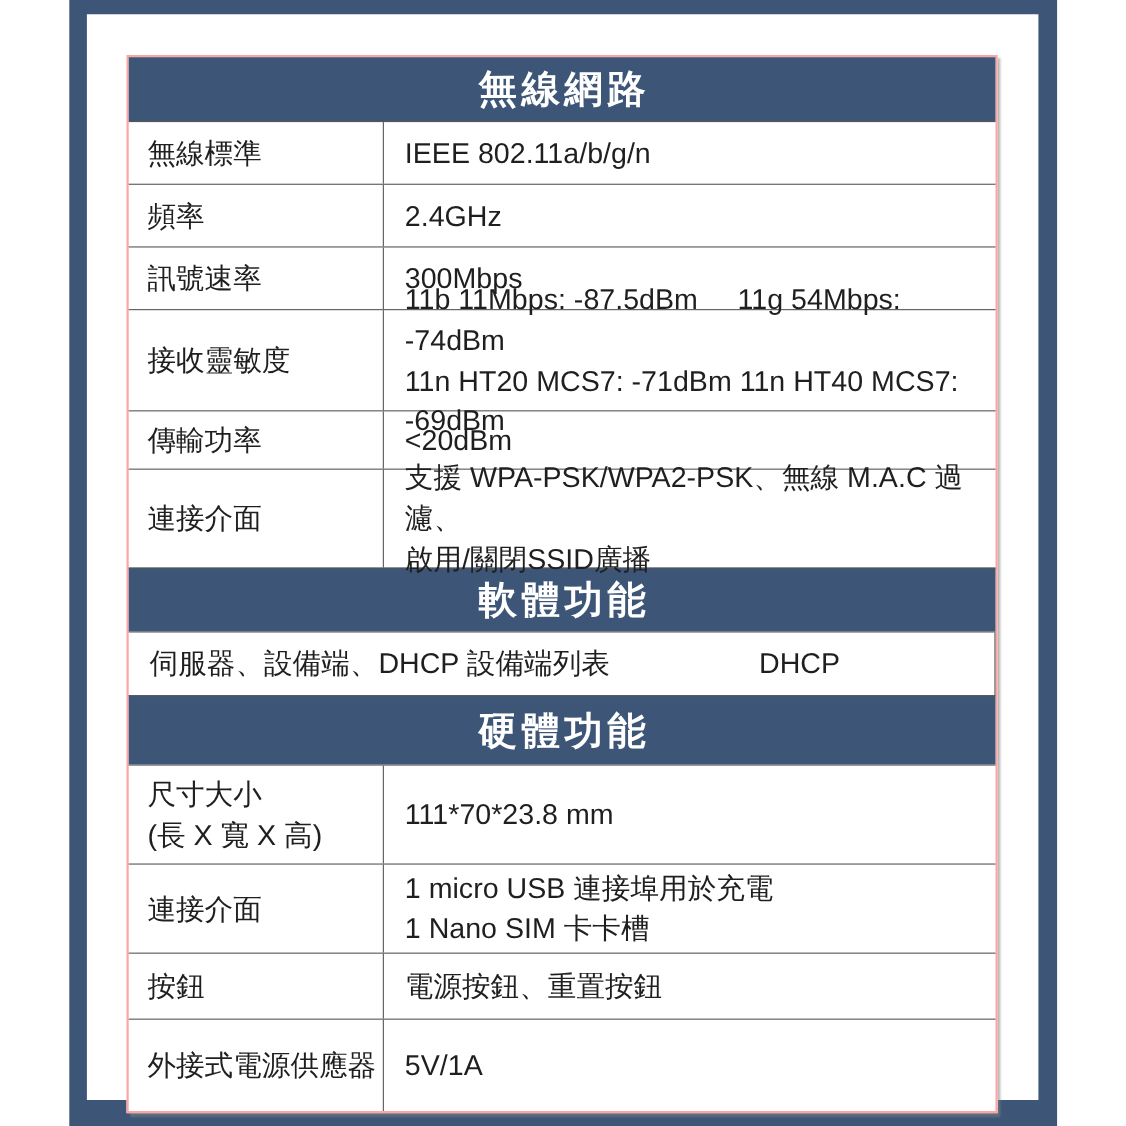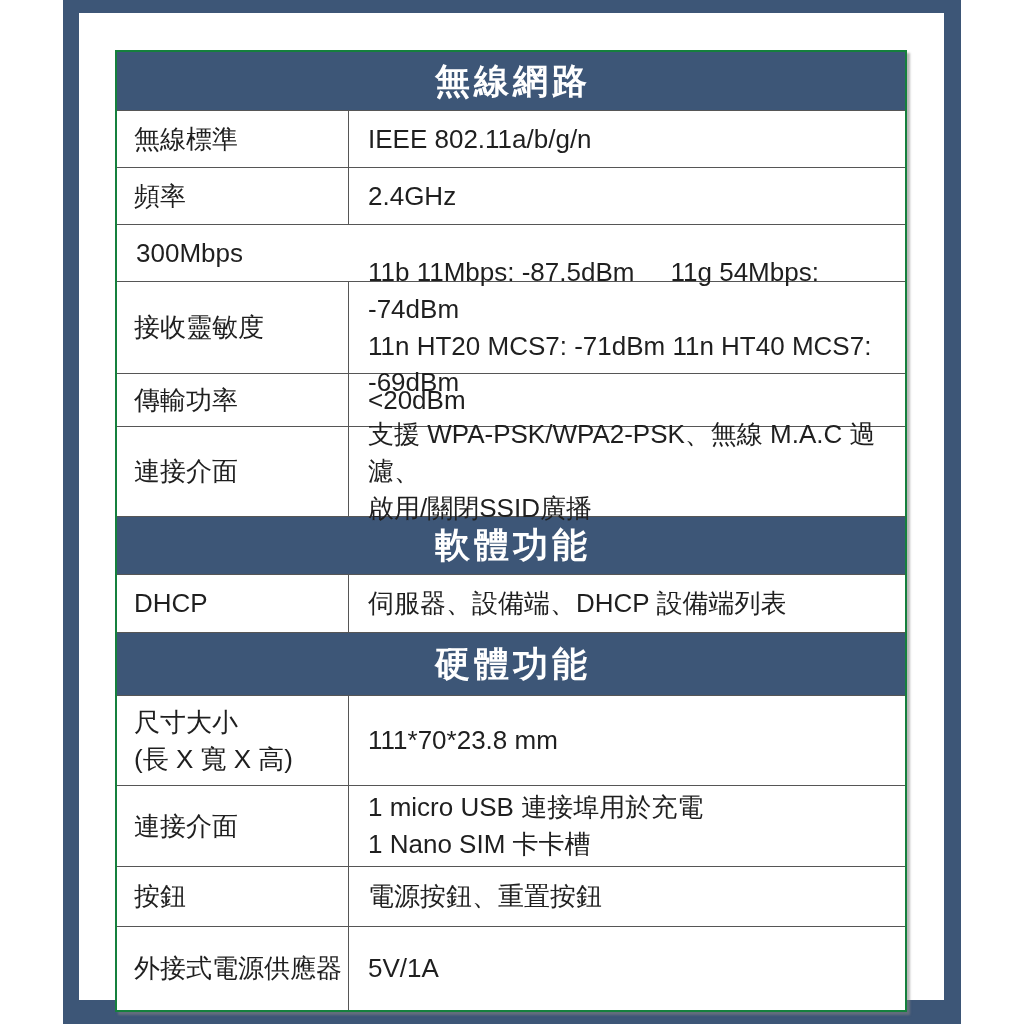--- a/index.html
+++ b/index.html
@@ -27,21 +27,21 @@
     border-width: 19px 17px 24px 16px;
     box-sizing: border-box;
   }
   
   .spec-table {
     position: absolute;
     left: 115px;
     top: 50px;
     width: 792px;
     box-sizing: border-box;
-    border: 2px solid #15803d;
+    border: 2px solid #fca5a5;
     background: #ffffff;
     box-shadow: 3px 3px 2px rgba(130,130,130,0.55);
   }
   .spec-table > div + div { border-top: 1.5px solid #565656; }
   .band {
     background: #3d5677;
     display: flex;
     align-items: center;
     justify-content: center;
     box-sizing: border-box;
@@ -105,20 +105,21 @@
       <div class="cell label">無線標準</div>
       <div class="cell value">IEEE 802.11a/b/g/n</div>
     </div>
 
     <div class="row h57">
       <div class="cell label">頻率</div>
       <div class="cell value">2.4GHz</div>
     </div>
 
     <div class="row h57">
+      <div class="cell label">訊號速率</div>
       <div class="cell value">300Mbps</div>
     </div>
 
     <div class="row h92">
       <div class="cell label">接收靈敏度</div>
       <div class="cell value">11b 11Mbps: -87.5dBm     11g 54Mbps: -74dBm
 11n HT20 MCS7: -71dBm 11n HT40 MCS7: -69dBm</div>
     </div>
 
     <div class="row h53">
@@ -130,22 +131,22 @@
       <div class="cell label">連接介面</div>
       <div class="cell value">支援 WPA-PSK/WPA2-PSK、無線 M.A.C 過濾、
 啟用/關閉SSID廣播</div>
     </div>
 
     <div class="band h58">
       <span class="band-title">軟體功能</span>
     </div>
 
     <div class="row h58">
+      <div class="cell value">伺服器、設備端、DHCP 設備端列表</div>
       <div class="cell label">DHCP</div>
-      <div class="cell value">伺服器、設備端、DHCP 設備端列表</div>
     </div>
 
     <div class="band h63">
       <span class="band-title">硬體功能</span>
     </div>
 
     <div class="row h90">
       <div class="cell label">尺寸大小
 (長 X 寬 X 高)</div>
       <div class="cell value">111*70*23.8 mm</div>

